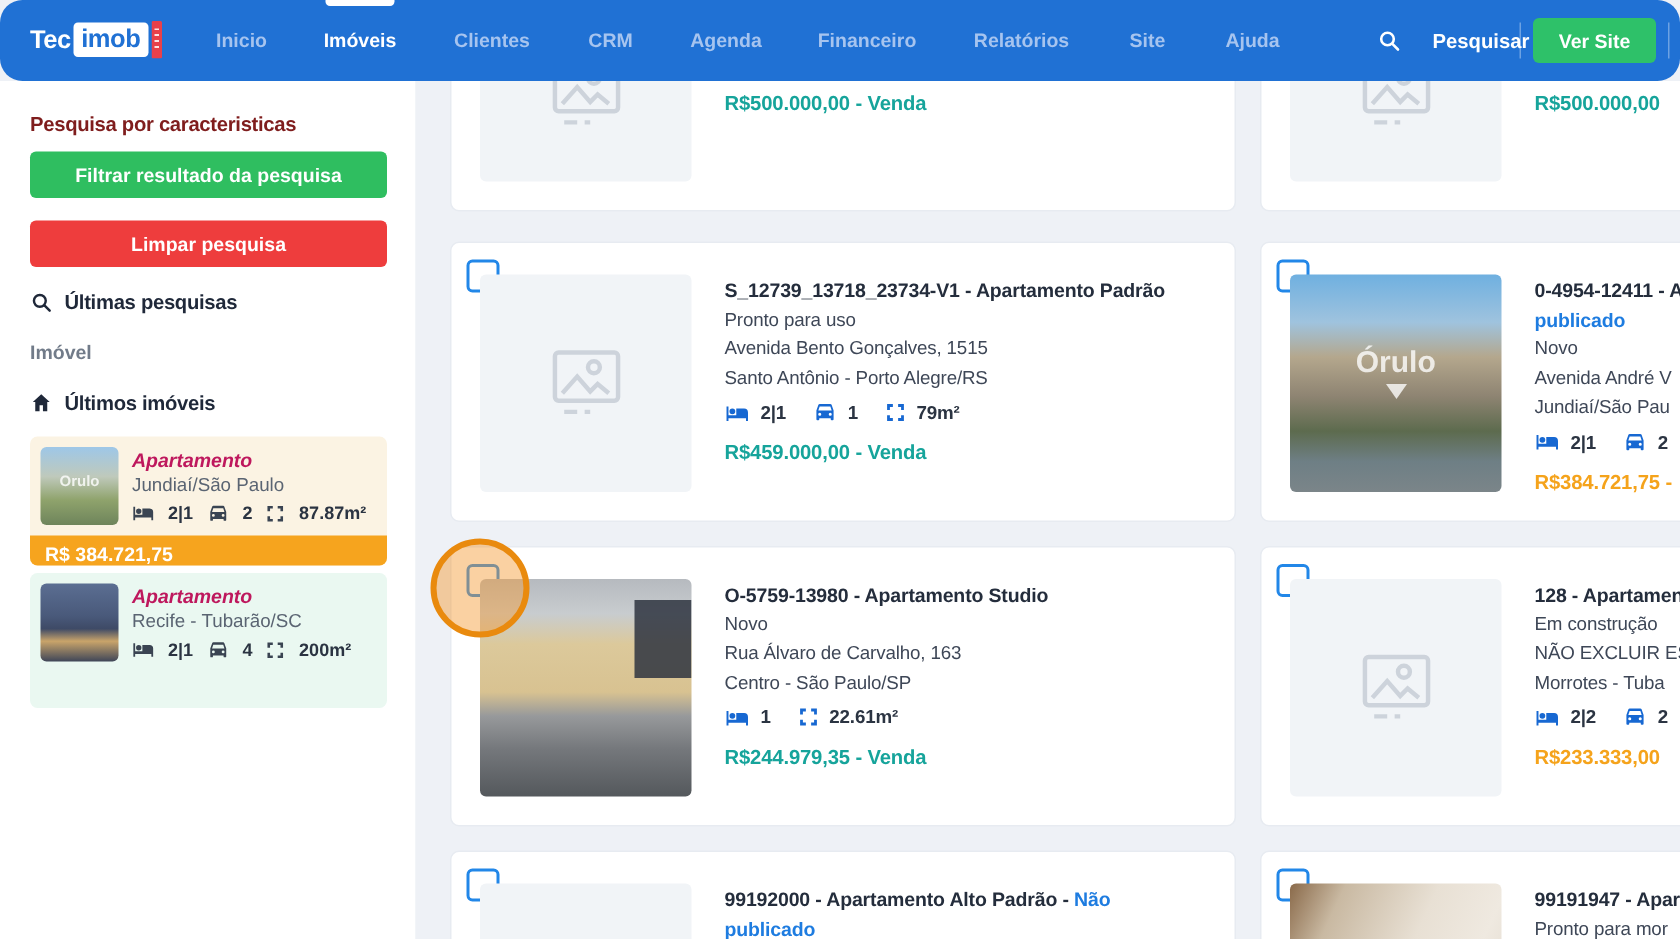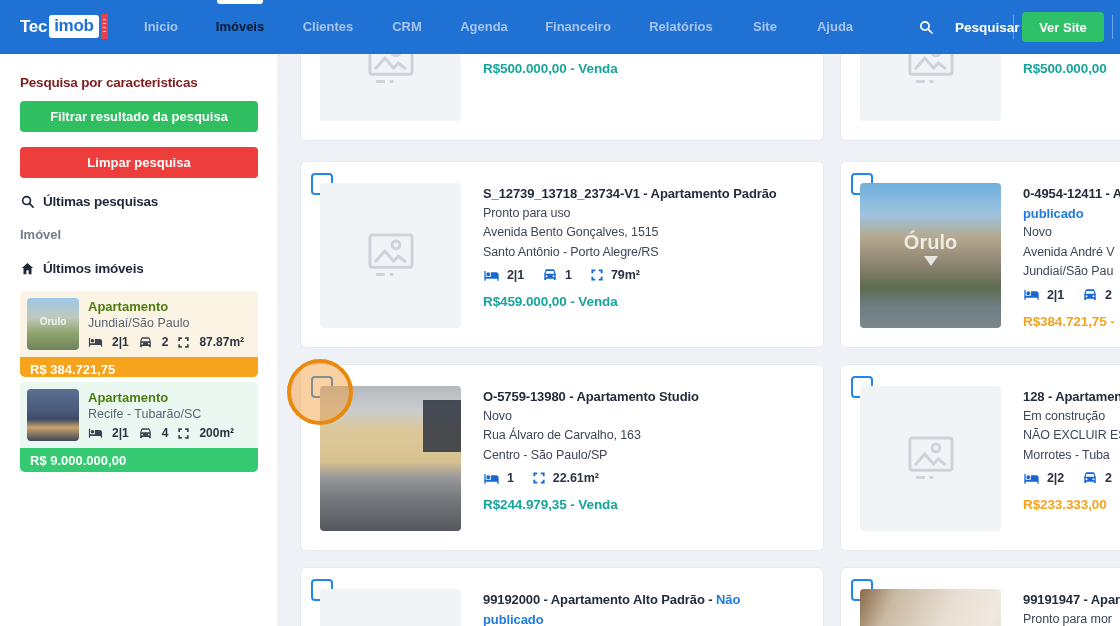--- a/index.html
+++ b/index.html
@@ -1,30 +1,30 @@
 <!DOCTYPE html>
 <html><head>
 <meta charset="utf-8">
 <style>
   * { margin:0; padding:0; box-sizing:border-box; }
   html,body { width:1120px; height:626px; overflow:hidden; background:#EEF1F6;
     font-family:"Liberation Sans", sans-serif; -webkit-font-smoothing:antialiased; }
 
   
-  .nav { position:absolute; left:0; top:0; width:1120px; height:54px; background:#2071D4; z-index:50; }
+  .nav { position:absolute; left:0; top:0; width:1120px; height:54px; background:#2071D4; z-index:50;border-radius:15px; }
   .logo { position:absolute; left:20px; top:14px; display:flex; align-items:center; }
   .logo-prefix { color:#fff; font-weight:bold; font-size:17px; letter-spacing:-0.3px; }
   .logo-box { background:#fff; color:#2071D4; font-weight:bold; font-size:17px; letter-spacing:-0.3px;
     padding:1px 5px 2px; border-radius:3px; margin-left:2px; }
   .logo-tag { width:7px; height:25px; background:#E8404A; margin-left:2px; border-radius:1px;
     background-image:repeating-linear-gradient(180deg, rgba(255,255,255,.85) 0 1px, transparent 1px 4px);
     background-size:3px 14px; background-position:2px 5px; background-repeat:no-repeat; }
   .nav-item { position:absolute; top:0; height:54px; line-height:54px; transform:translateX(-50%);
     color:#A6C4EF; font-size:13px; font-weight:bold; cursor:pointer; white-space:nowrap; }
-  .nav-item.active { color:#0f172a; }
+  .nav-item.active { color:#ffffff; }
   .nav-indicator { position:absolute; top:0; left:240px; transform:translateX(-50%); width:46px; height:4px;
     background:#fff; border-radius:0 0 3px 3px; }
   .nav-search { position:absolute; left:918px; top:0; height:54px; display:flex; align-items:center; gap:21px;
     color:#fff; font-size:13.5px; font-weight:bold; cursor:pointer; }
   .nav-divider { position:absolute; top:15px; width:1px; height:24px; background:rgba(255,255,255,.35); }
   .ver-site { position:absolute; left:1022px; top:12px; width:82px; height:30px; background:#2EC169;
     border:none; border-radius:4px; color:#fff; font-family:inherit; font-weight:bold; font-size:13px; cursor:pointer; }
 
   
   .sidebar { position:absolute; left:0; top:54px; width:277px; height:572px; background:#fff; }
@@ -33,21 +33,21 @@
     color:#fff; font-family:inherit; font-weight:bold; font-size:13px; cursor:pointer; }
   .sb-row { position:absolute; left:20px; display:flex; align-items:center; gap:8px;
     font-size:13.5px; font-weight:bold; color:#1F2839; letter-spacing:-0.2px; }
   .sb-sub { position:absolute; left:20px; font-size:13px; font-weight:bold; color:#717B89; }
   .sb-card { position:absolute; left:20px; width:238px; border-radius:5px; overflow:hidden; cursor:pointer; }
   .sb-card-body { display:flex; padding:7px; gap:9px; }
   .sb-thumb { width:52px; height:52px; border-radius:4px; flex:0 0 52px; position:relative; overflow:hidden; }
   .sb-thumb .wm { position:absolute; left:0; right:0; top:18px; text-align:center; color:rgba(255,255,255,.8);
     font-size:10px; font-weight:bold; }
   .sb-info { font-size:12.5px; color:#5A6472; line-height:16px; padding-top:1px; }
-  .sb-info .t { font-weight:bold; color:#4d7c0f; font-size:13px; }
+  .sb-info .t { font-weight:bold; color:#be185d; font-size:13px;font-style:italic; }
   .sb-icons { display:flex; align-items:center; gap:9px; margin-top:3px; color:#2B3442; font-weight:bold; font-size:12px; }
   .sb-icons .ic { color:#3A4452; display:flex; }
   .sb-price { height:26px; line-height:26px; padding-left:10px; color:#fff; font-weight:bold; font-size:13px; }
 
   
   .main { position:absolute; left:277px; top:54px; width:843px; height:572px; background:#EEF1F6; overflow:hidden; }
   .card { position:absolute; width:524px; height:187px; background:#fff; border:1px solid #E7EBF1; border-radius:6px; }
   .cb { position:absolute; left:10px; top:11px; width:22px; height:22px; border:2px solid #2287E8;
     border-radius:4px; background:#fff; cursor:pointer; }
   .imgbox { position:absolute; left:19px; top:21px; width:141px; height:145px; background:#F1F4F7;
@@ -182,21 +182,20 @@
           <span>4</span>
           <span class="ic">
               <svg width="13" height="13" viewBox="0 0 24 24" fill="none" stroke="currentColor" stroke-width="3.2">
                 <path d="M4 9V4h5M15 4h5v5M20 15v5h-5M9 20H4v-5"></path>
               </svg>
             </span>
           <span>200m²</span>
         </div>
       </div>
     </div>
-    <div class="sb-price" style="background:#35C971">R$ 9.000.000,00</div>
   </div>
 </div>
 
 <div class="main">
 
   <div class="card" style="left:23px; top:-100px">
     <div class="imgbox" style="top:26px; height:140px">
       <svg width="60" height="52" viewBox="0 0 48 42" fill="none" stroke="currentColor" stroke-width="2.4" style="margin-top:24px">
         <rect x="7" y="4" width="34" height="26" rx="2"></rect>
           <circle cx="28" cy="12" r="3.2"></circle>

